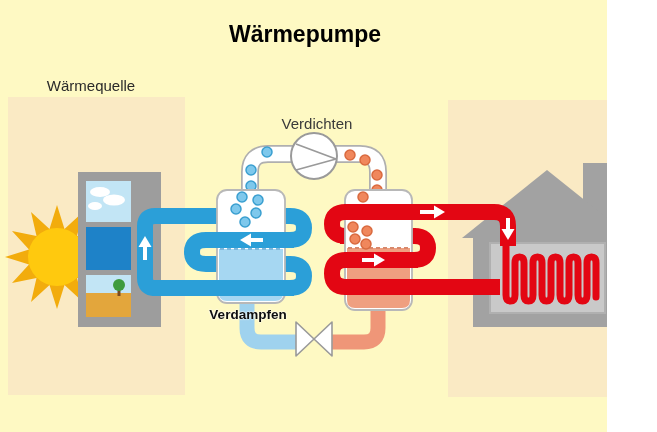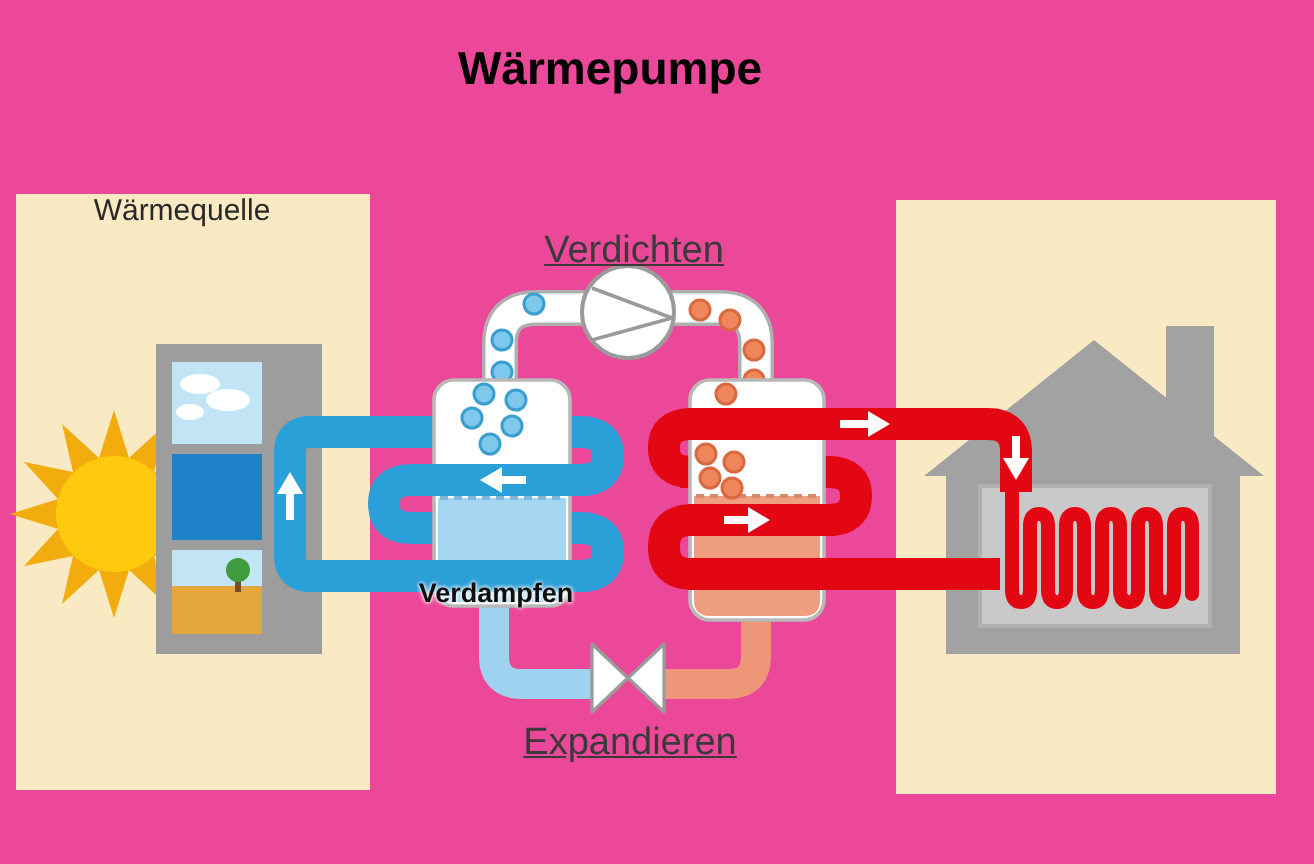--- a/index.html
+++ b/index.html
@@ -1,23 +1,23 @@
 <!DOCTYPE html>
 <html style="--panel-yellow: #FAEAC4; --pipe-blue: #2B9FD8; --pipe-blue-light: #9FD2EE; --pipe-red: #E30613; --pipe-salmon: #EF9678; --liquid-blue: #A6D7F2; --liquid-salmon: #EF9F80; --bubble-blue: #7EC8EC; --bubble-blue-edge: #3A9FD0; --bubble-orange: #F0875C; --bubble-orange-edge: #D96A3F; --house-gray: #A2A2A2; --heat-panel-gray: #C9C9C9; --door-gray: #9D9D9D; --sun-yellow: #FFC90E; --sun-ray: #F2AC0D; --outline-gray: #AFAFAF; --water-blue: #1E82C8; --sky-blue: #C2E5F5; --ground-orange: #E3A63C; --tree-green: #3E9B3E; --trunk-brown: #7A4A21;"><head>
 <meta charset="utf-8">
 <style>
   html,body{margin:0;padding:0;background:#ffffff;}
-  #stage{position:relative;width:657px;height:432px;overflow:hidden;
-         font-family:"Liberation Sans","DejaVu Sans",sans-serif;background:#ec4899;}
+  #stage{position:relative;width:607px;height:432px;overflow:hidden;
+         font-family:"Liberation Sans","DejaVu Sans",sans-serif;background:#fef9c3;}
   #stage svg{position:absolute;left:0;top:0;}
   .lbl{position:absolute;white-space:nowrap;color:#2a2a2a;}
   .lbl.center{transform:translateX(-50%);}
   #title{font-size:23px;font-weight:bold;color:#000;}
-  .toplabel{font-size:15px;margin-top:20px;}
-  .midlabel{font-size:19px;color:#3a3a3a;text-decoration:underline;}
+  .toplabel{font-size:15px;}
+  .midlabel{font-size:15px;color:#3a3a3a;}
   .boldlabel{font-size:13.5px;font-weight:bold;color:#0e0e0e;
              text-shadow:0 0 2px #fff,0 0 2px #fff;}
 </style>
 </head>
 <body>
 
 <div id="stage">
 
 <svg width="657" height="432" viewBox="0 0 657 432">
 
@@ -148,18 +148,17 @@
 
 </svg>
 
 <div id="title" class="lbl center" style="left:305px;top:21px">Wärmepumpe</div>
 
 <div class="lbl center toplabel" style="left:91px;top:77px">Wärmequelle</div>
 
 
 <div class="lbl center midlabel" style="left:317px;top:115px">Verdichten</div>
 
-<div class="lbl center boldlabel" style="left:248px;top:289px">Verdampfen</div>
+<div class="lbl center boldlabel" style="left:248px;top:307px">Verdampfen</div>
 
 
-<div class="lbl center midlabel" style="left:315px;top:361px">Expandieren</div>
 
 </div>
 
 </body></html>

